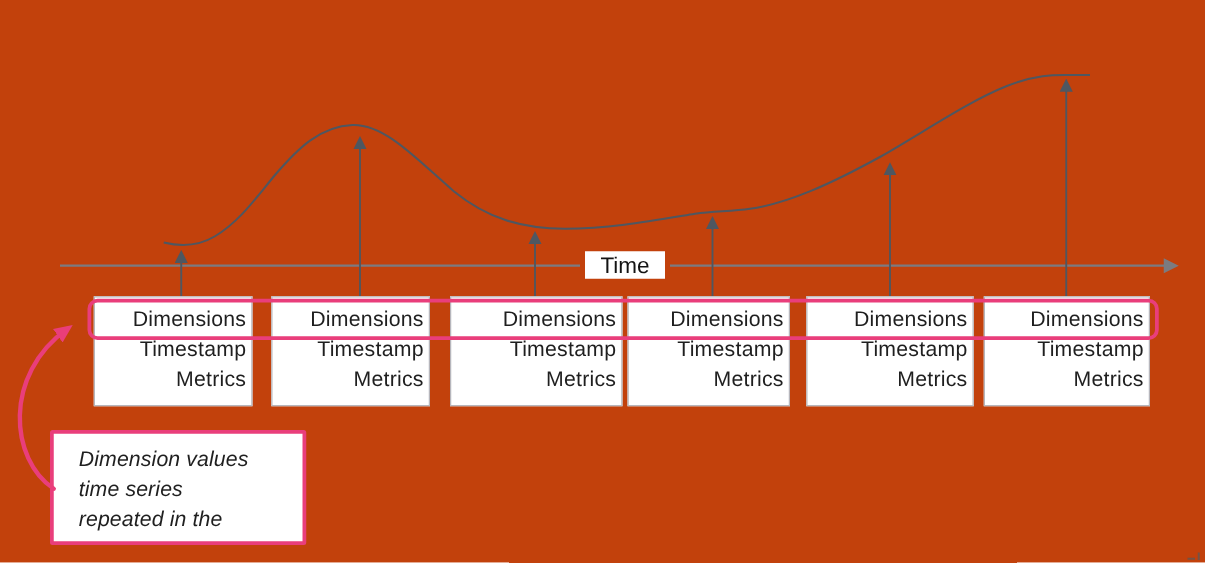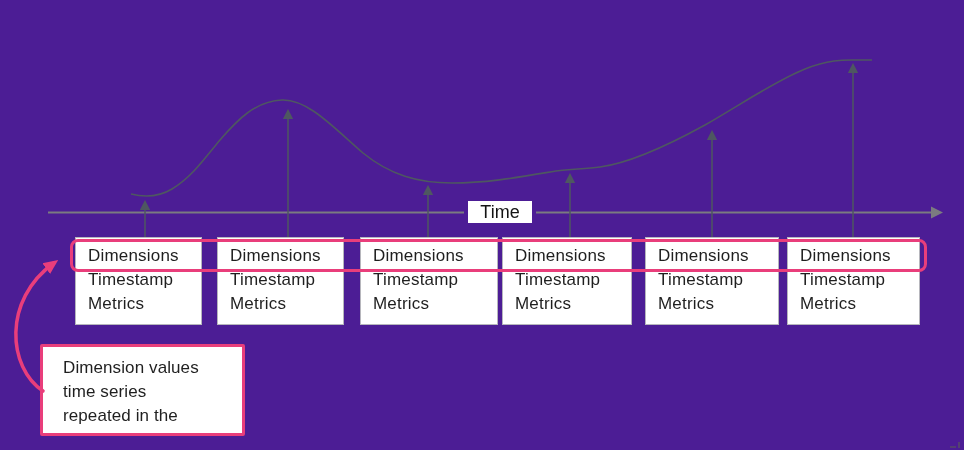--- a/index.html
+++ b/index.html
@@ -4,21 +4,21 @@
 <style>
   :root{
     --pink:#e93e7b;
     --stroke:#4e5761;
     --axis:#7b7b80;
     --box-border:#b6b6bc;
     --text:#1f1f1f;
   }
   html,body{margin:0;padding:0;background:#fff;}
   .stage{
-    position:relative;width:964px;height:450px;background:#4c1d95;overflow:hidden;
+    position:relative;width:964px;height:450px;background:#c2410c;overflow:hidden;
     font-family:"Liberation Sans", sans-serif;color:var(--text);
   }
   svg.layer{position:absolute;left:0;top:0;pointer-events:none;}
   .layer-back{z-index:0;}
   .layer-front{z-index:5;}
   .curve{stroke:var(--stroke);stroke-width:1.6;fill:none;}
   .axis-line{stroke:var(--axis);stroke-width:1.8;fill:none;}
   .axis-head{fill:var(--axis);}
   .up-arrow{stroke:var(--stroke);stroke-width:1.5;fill:none;}
   .dark-head{fill:var(--stroke);}
@@ -28,34 +28,34 @@
   .time-label{
     position:absolute;left:468px;top:201px;width:64px;height:22px;z-index:1;
     text-align:center;font-size:18px;color:#141414;background:#fff;line-height:22px;
   }
   .record-box{
     position:absolute;top:237px;width:127px;height:88px;box-sizing:border-box;
     background:#fff;border:1.4px solid var(--box-border);z-index:1;
     padding:6px 4px 0 12px;font-size:17px;line-height:24px;letter-spacing:0.2px;
     white-space:nowrap;overflow:hidden;
   }
-  .record-box .field{display:block;}
+  .record-box .field{display:block;text-align:right;}
   .b0{left:75px;}  .b1{left:217px;} .b2{left:360px;width:138px;}
   .b3{left:502px;width:130px;} .b4{left:645px;width:134px;} .b5{left:787px;width:133px;}
 
   .pink-band{
     position:absolute;left:70px;top:239px;width:857px;height:33px;box-sizing:border-box;
     border:3.5px solid var(--pink);border-radius:8px;background:transparent;z-index:3;
   }
   .annotation-box{
     position:absolute;left:40px;top:344px;width:205px;height:92px;box-sizing:border-box;
     background:#fff;border:3.5px solid var(--pink);border-radius:2px;z-index:2;
     padding:9px 0 0 20px;font-size:17px;line-height:24px;letter-spacing:0.1px;
   }
-  .annotation-box .line{display:block;white-space:nowrap;}
+  .annotation-box .line{display:block;white-space:nowrap;font-style:italic;}
   .corner-artifact{position:absolute;right:1px;bottom:1px;z-index:1;opacity:0.75;}
 </style>
 </head>
 <body>
 
 <div class="stage">
 
   <svg class="layer layer-back" width="964" height="450" viewBox="0 0 964 450">
     <defs>
       <marker id="darkHead" viewBox="0 0 10 10" refX="7" refY="5" markerWidth="7" markerHeight="7" orient="auto-start-reverse">

